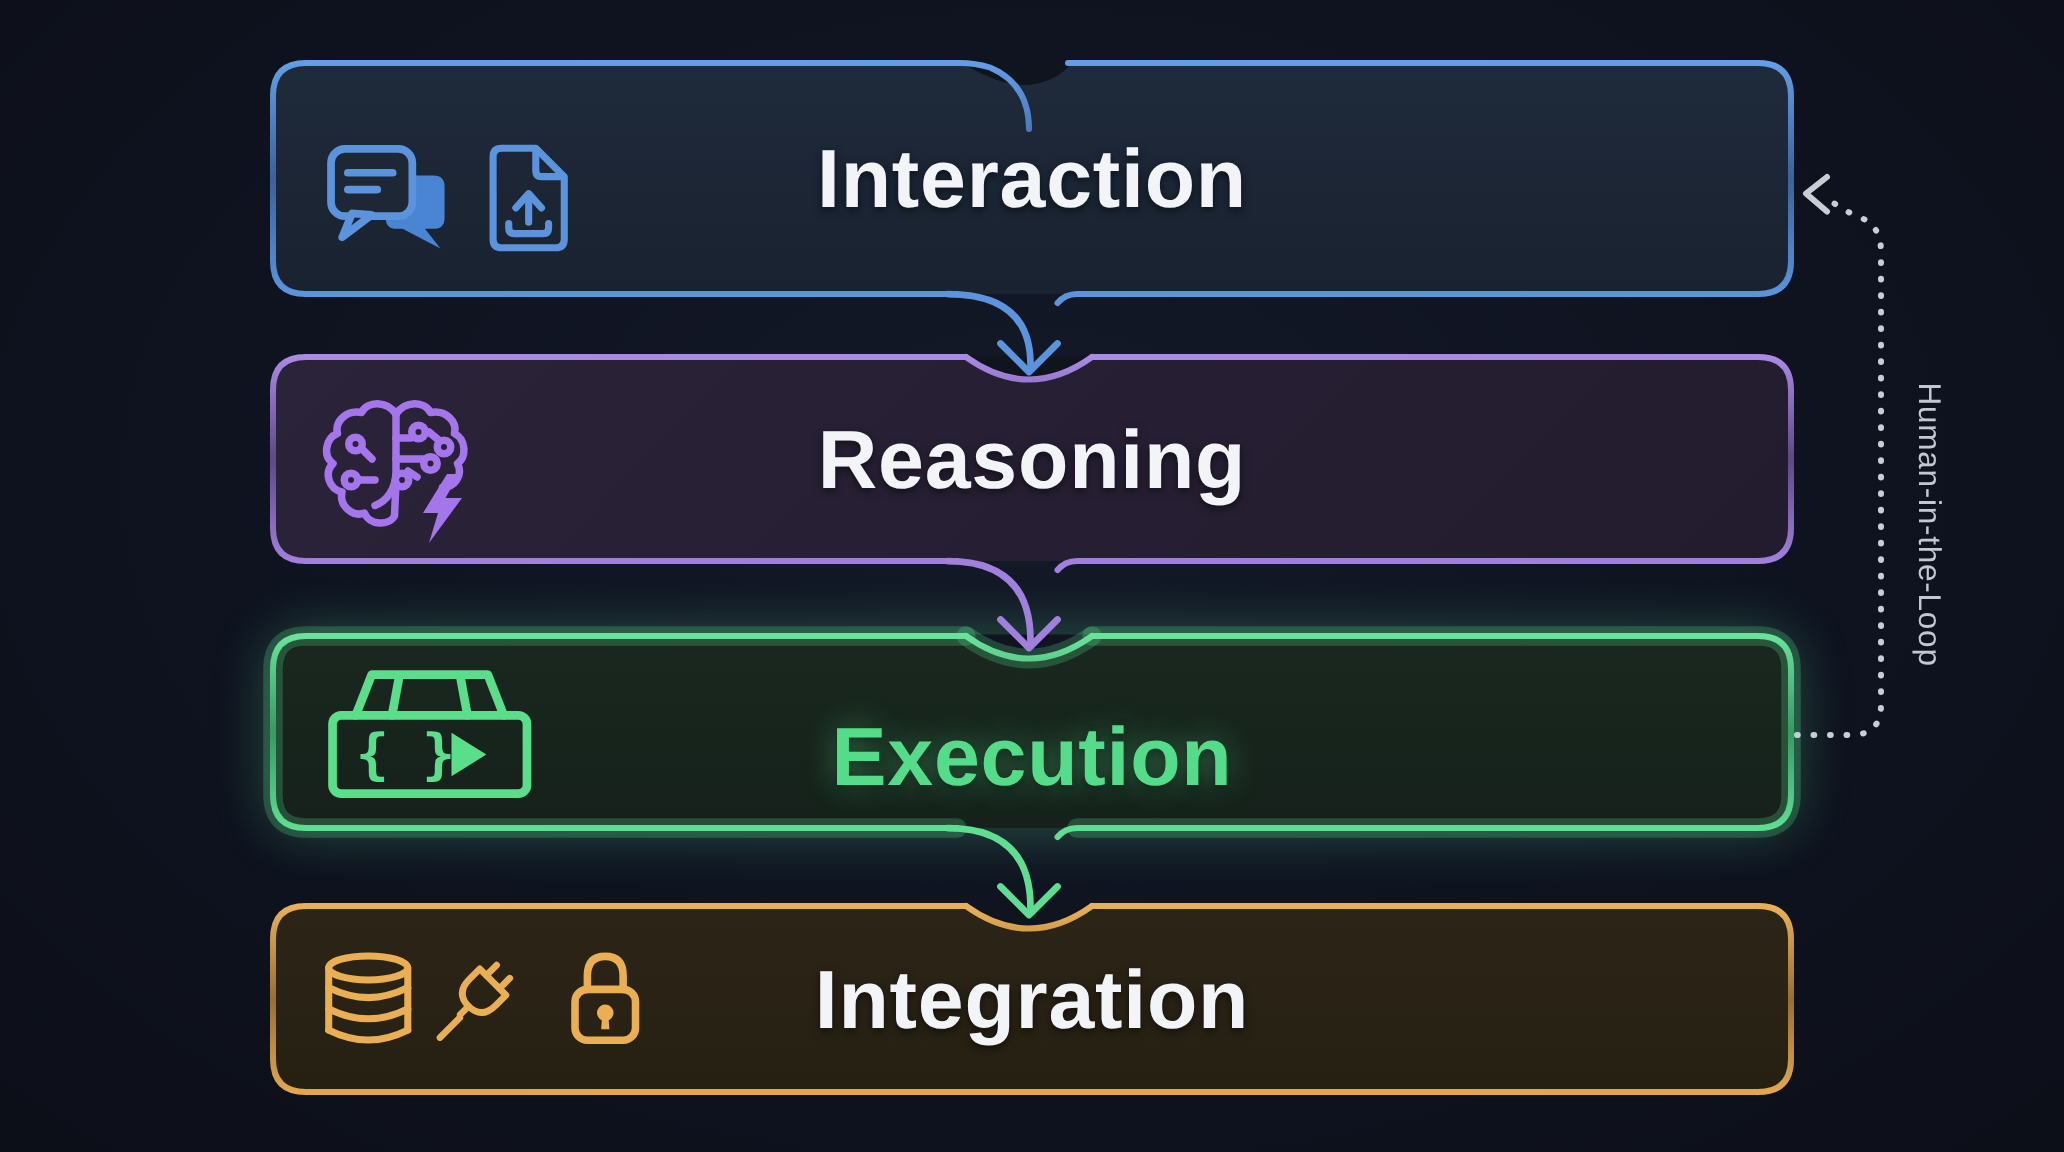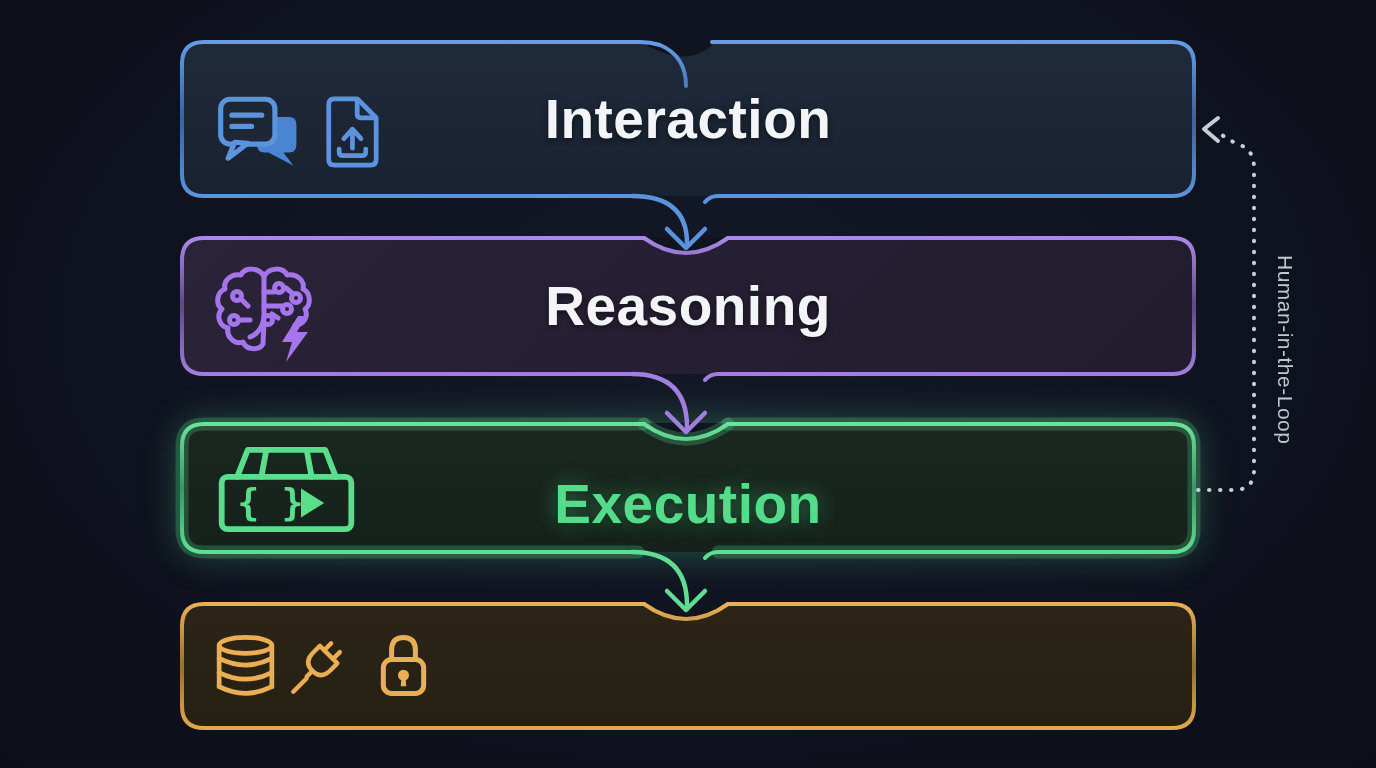--- a/index.html
+++ b/index.html
@@ -184,16 +184,17 @@
     <g fill="none" stroke="#eaaf52" stroke-width="5.5" stroke-linecap="round">
       <path d="M 17 30 V 20 Q 17 6 30 6 Q 43 6 43 20 V 30"></path>
       <rect x="8" y="30" width="44" height="37" rx="9"></rect>
     </g>
     <path d="M 30 41 a 6 6 0 0 1 6 6 c 0 2.5 -1.5 4.5 -3.5 5.5 L 33 59 H 27 L 27.5 52.5 C 25.5 51.5 24 49.5 24 47 a 6 6 0 0 1 6 -6 Z" fill="#eaaf52"></path>
   </svg>
 
   <div class="title t1">Interaction</div>
   <div class="title t2">Reasoning</div>
   <div class="title t3">Execution</div>
+  <div class="title t4">Integration</div>
 
   <div class="hitl">Human-in-the-Loop</div>
 
 </div>
 
 </body></html>

